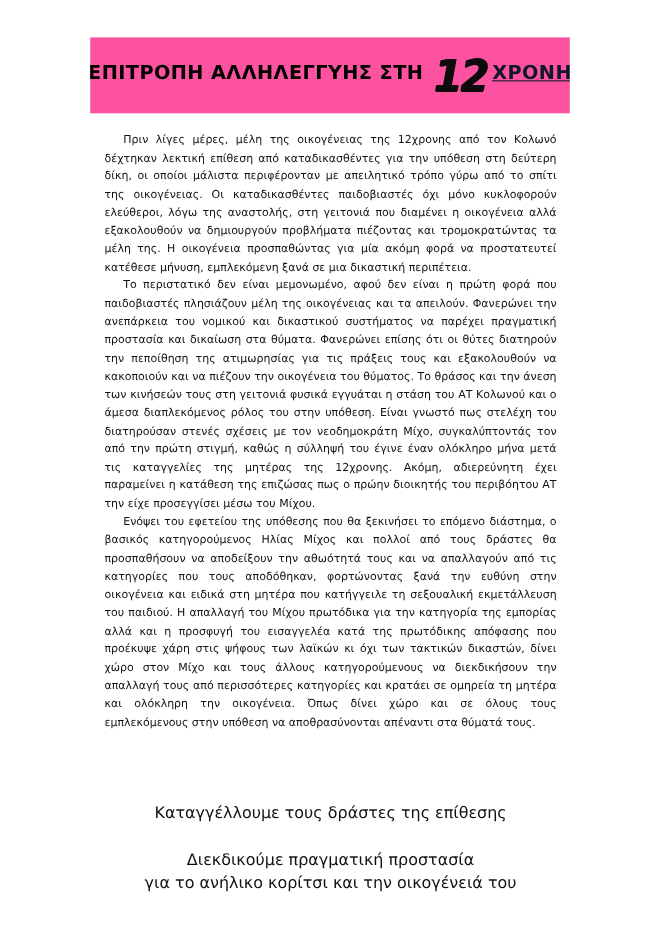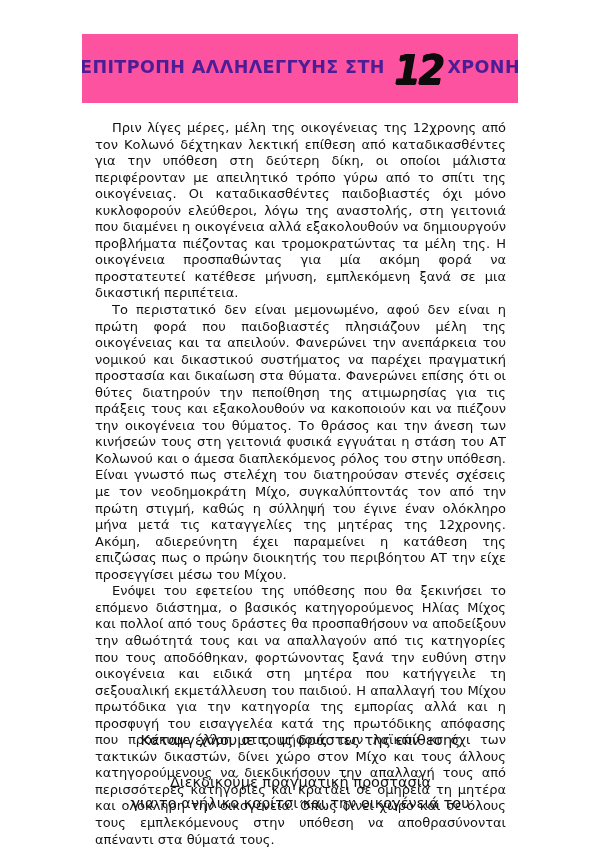--- a/index.html
+++ b/index.html
@@ -43,58 +43,59 @@
     align-items: center;
     justify-content: center;
     white-space: nowrap;
     transform: translateY(-1px);
   }
   .banner-text {
     font-family: "DejaVu Sans", "Liberation Sans", sans-serif;
     font-weight: bold;
     font-size: 17.5px;
     letter-spacing: 0.4px;
-    color: #4c1d95;
+    color: #000000;
     line-height: 1;
   }
   .banner-number {
     font-family: "DejaVu Sans", "Liberation Sans", sans-serif;
     font-weight: bold;
     font-style: italic;
     font-size: 40px;
     line-height: 1;
     color: #0d0b0b;
     margin: 0 1px 0 8px;
     transform: translateY(2px) scaleX(0.94);
     transform-origin: center;
     letter-spacing: -2px;
     text-shadow: 0.8px 0 0 #0d0b0b, -0.8px 0 0 #0d0b0b, 0 0.6px 0 #0d0b0b;
   }
   .banner-text-tail {
     font-family: "DejaVu Sans", "Liberation Sans", sans-serif;
     font-weight: bold;
     font-size: 17.5px;
     letter-spacing: 0.4px;
-    color: #4c1d95;
+    color: #0f172a;
     line-height: 1;
     margin-left: 2px;
+    text-decoration: underline;
   }
 
   
   .body-copy {
     position: absolute;
     left: 95px;
     top: 120px;
     width: 411px;
   }
   .para {
     margin: 0 0 0 0;
     text-align: justify;
     text-justify: inter-word;
-    font-size: 13px;
+    font-size: 10px;
     line-height: 16.55px;
     text-indent: 17px;
     color: #111111;
     hyphens: none;
   }
 
   
   .closing {
     position: absolute;
     left: 95px;

